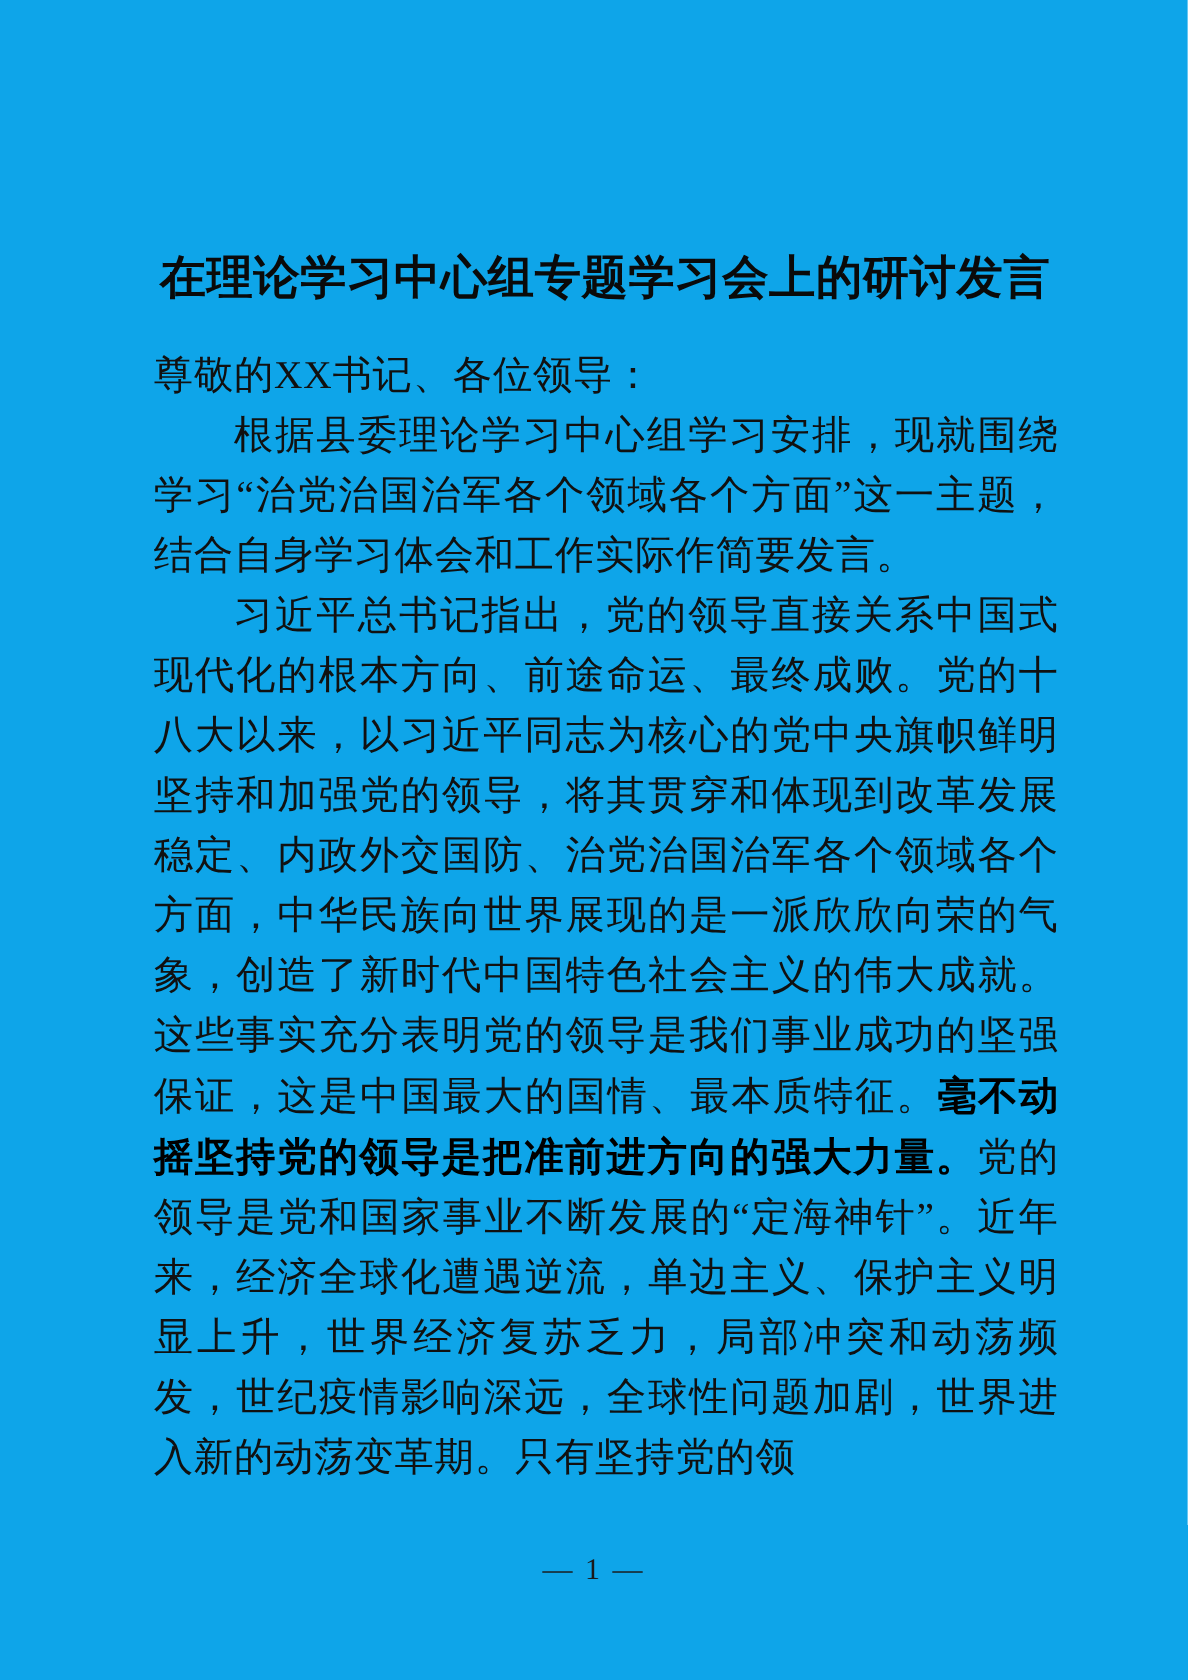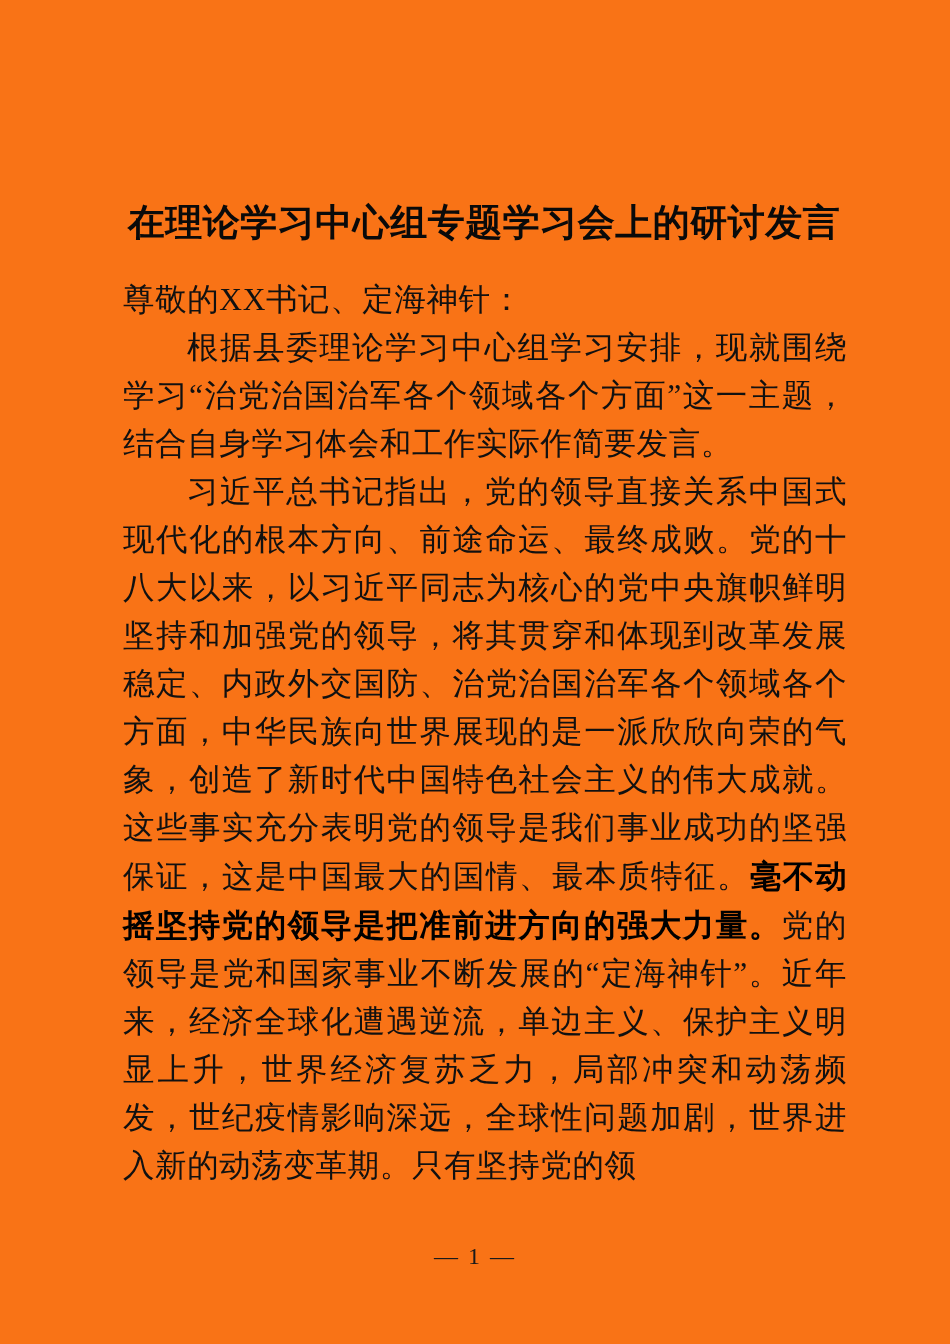--- a/index.html
+++ b/index.html
@@ -16,21 +16,21 @@
     color: #000000;
     -webkit-font-smoothing: antialiased;
   }
 
   .page {
     position: absolute;
     left: 0;
     top: 0;
     width: 950px;
     height: 1344px;
-    background: #f97316;
+    background: #0ea5e9;
   }
 
   
   .doc-title {
     position: absolute;
     left: 123px;
     top: 172px;
     width: 722px;
     text-align: center;
     font-family: "Liberation Serif", "DejaVu Serif", serif;
@@ -105,21 +105,21 @@
 </style>
 </head>
 <body>
 
 <div class="page">
 
   <h1 class="doc-title">在理论学习中心组专题学习会上的研讨发言</h1>
 
   <div class="body-block">
 
-    <p class="para greeting">尊敬的XX书记、定海神针：</p>
+    <p class="para greeting">尊敬的XX书记、各位领导：</p>
 
     <p class="para indent">根据县委理论学习中心组学习安排，现就围绕学习“治党治国治军各个领域各个方面”这一主题，结合自身学习体会和工作实际作简要发言。</p>
 
 
     <p class="para indent"><span>习近平总书记指出，党的领导直接关系中国式现代化的根本方向、前途命运、最终成败。党的十八大以来，以习近平同志为核心的党中央旗帜鲜明坚持和加强党的领导，将其贯穿和体现到改革发展稳定、内政外交国防、治党治国治军各个领域各个方面，中华民族向世界展现的是一派欣欣向荣的气象，创造了新时代中国特色社会主义的伟大成就。这些事实充分表明党的领导是我们事业成功的坚强保证，这是中国最大的国情、最本质特征。</span><span class="emph">毫不动摇坚持党的领导是把准前进方向的强大力量。</span><span>党的领导是党和国家事业不断发展的“定海神针”。近年来，经济全球化遭遇逆流，单边主义、保护主义明显上升，世界经济复苏乏力，局部冲突和动荡频发，世纪疫情影响深远，全球性问题加剧，世界进入新的动荡变革期。只有坚持党的领</span></p>
 
   </div>
 
   <div class="page-footer">— 1 —</div>
 

